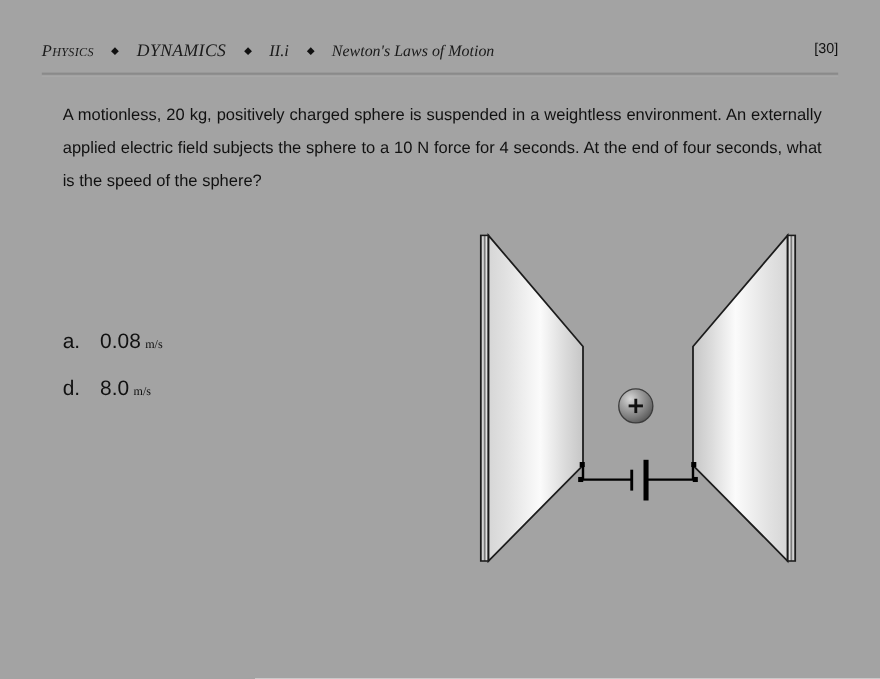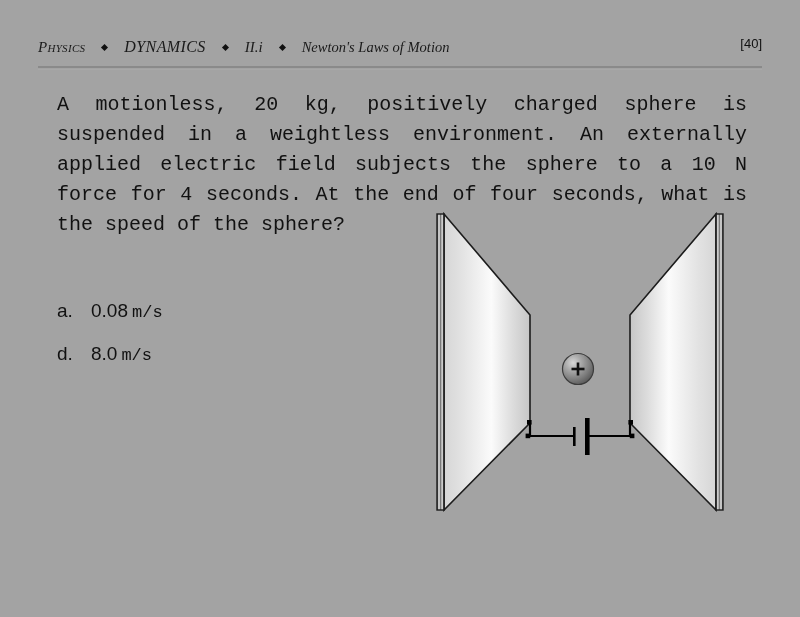--- a/index.html
+++ b/index.html
@@ -85,22 +85,22 @@
     height: 1px;
     background: #a8a8a8;
   }
 
   
   #question {
     position: absolute;
     left: 57px;
     top: 90px;
     width: 690px;
-    font-family: Liberation Mono, monospace;
-    font-size: 20px;
+    font-family: Liberation Sans, sans-serif;
+    font-size: 15px;
     line-height: 30px;
     color: #111111;
     text-align: justify;
     text-justify: inter-word;
   }
 
   
   #options {
     position: absolute;
     left: 57px;
@@ -119,22 +119,22 @@
     font-size: 19px;
     color: #111111;
   }
   .option-value {
     font-family: "Liberation Sans", sans-serif;
     font-size: 19px;
     color: #111111;
     text-align: right;
   }
   .option-unit {
-    font-family: Liberation Mono, monospace;
-    font-size: 17px;
+    font-family: Liberation Serif, serif;
+    font-size: 11px;
     color: #111111;
     margin-left: 4px;
     text-align: center;
   }
 
   
   #diagram {
     position: absolute;
     left: 420px;
     top: 198px;
@@ -155,21 +155,21 @@
     <div id="header-crumbs">
       <span class="crumb crumb-physics">Physics</span>
       <span class="sep"></span>
       <span class="crumb crumb-dynamics">DYNAMICS</span>
       <span class="sep"></span>
       <span class="crumb crumb-section">II.i</span>
       <span class="sep"></span>
       <span class="crumb crumb-topic">Newton's Laws of Motion</span>
     </div>
 
-    <div id="page-number">[40]</div>
+    <div id="page-number">[30]</div>
 
     <div id="rule-top"></div>
     <div id="rule-bottom"></div>
   </div>
 
   <div id="question">A motionless, 20 kg, positively charged sphere is suspended in a weightless environment.  An externally applied electric field subjects the sphere to a 10 N force for 4 seconds.  At the end of four seconds, what is the speed of the sphere?</div>
 
   <div id="options">
 
     <div class="option">

